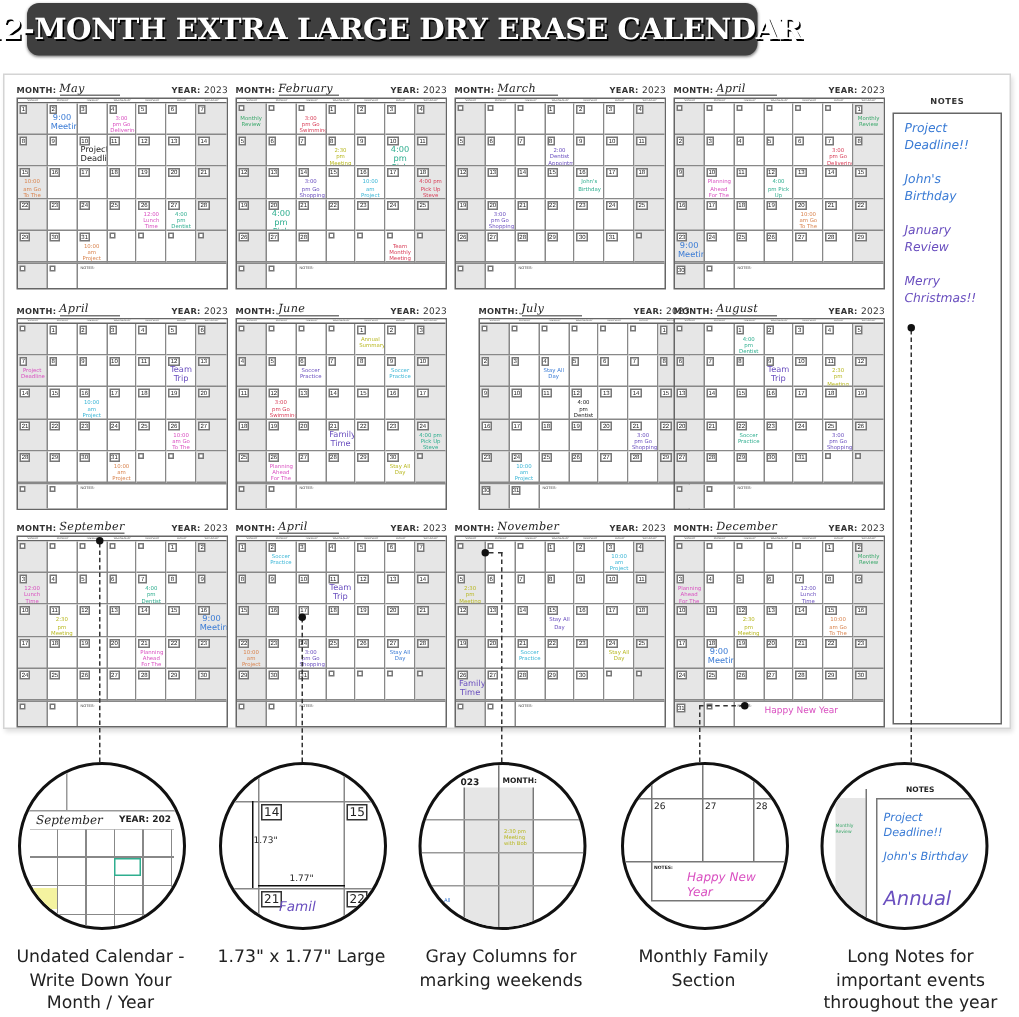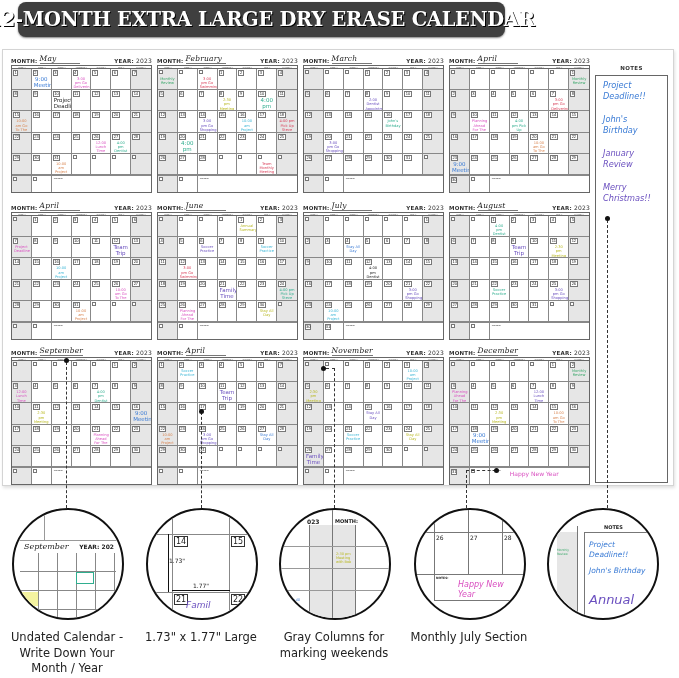--- a/index.html
+++ b/index.html
@@ -991,21 +991,21 @@
             <div class="nc">
               <span class="num"></span>
             </div>
             <div class="nlabel">
               <span class="lbl">NOTES:</span>
               <span class="ntext"></span>
             </div>
           </div>
         </div>
       </div>
-      <div class="month" style="left: 296px; top: 152px;">
+      <div class="month" style="left: 312px; top: 152px;">
         <div class="month-head">
           <span class="mlabel">
             <span>MONTH:</span>
             <span class="mname">July</span>
           </span>
           <span><span>YEAR:</span> <span class="year-val">2023</span></span>
         </div>
         <div class="grid">
           <div class="dow-row">
             <span>SUNDAY</span>
@@ -1960,29 +1960,30 @@
       <div style="position:absolute;left:52px;top:0;height:64px;border-left:1px solid #777;"></div>
       <div style="position:absolute;left:86px;top:0;height:64px;border-left:1px solid #777;"></div>
       <div style="position:absolute;left:18px;top:90px;width:100%;border-top:1px solid #777;"></div>
       <div style="position:absolute;left:20px;top:24px;font-size:6px;">26</div>
       <div style="position:absolute;left:54px;top:24px;font-size:6px;">27</div>
       <div style="position:absolute;left:88px;top:24px;font-size:6px;">28</div>
       <div style="position:absolute;left:20px;top:66px;font-size:3px;font-weight:bold;">NOTES:</div>
       <div style="position:absolute;left:42px;top:70px;width:60px;font-size:8px;line-height:10px;color:#d94fc0;font-style:italic;">Happy New Year</div>
     </div>
   </div>
-  <div class="caption">Monthly July Section</div>
+  <div class="caption">Monthly Family Section</div>
 </div>
 
 <div class="feature" style="left:537px; width:140px;">
   <div class="lens">
     <div class="lens-inner">
       <div style="position:absolute;left:8px;top:22px;width:20px;bottom:0;background:#e6e6e6;"></div>
       <div style="position:absolute;left:28px;top:16px;height:100%;border-left:1px solid #777;"></div>
       <div style="position:absolute;left:35px;top:22px;right:0;bottom:0;border-left:1px solid #777;border-top:1px solid #777;"></div>
       <div style="position:absolute;left:55px;top:14px;font-size:5px;font-weight:bold;">NOTES</div>
       <div style="position:absolute;left:8px;top:38px;width:18px;font-size:3px;color:#3aa86a;">Monthly Review</div>
       <div style="position:absolute;left:40px;top:30px;width:60px;font-size:7.5px;line-height:10px;color:#3a7bd5;font-style:italic;">Project Deadline!!</div>
       <div style="position:absolute;left:40px;top:56px;width:60px;font-size:7.5px;line-height:10px;color:#3a7bd5;font-style:italic;">John's Birthday</div>
       <div style="position:absolute;left:40px;top:85px;width:60px;font-size:13px;line-height:10px;color:#6a4fbf;font-style:italic;">Annual</div>
     </div>
   </div>
+  <div class="caption" style="width:140px;">Long Notes for important events throughout the year</div>
 </div>
 
 </body></html>

